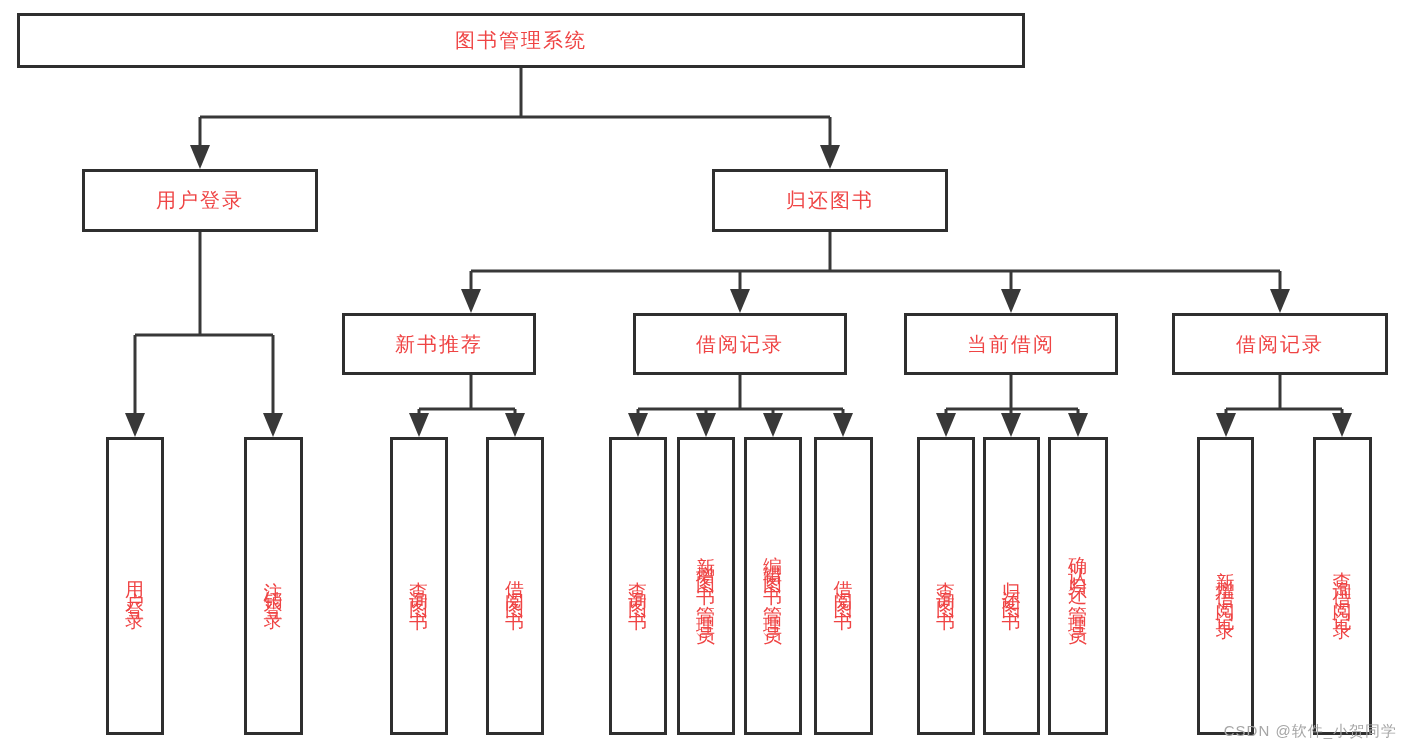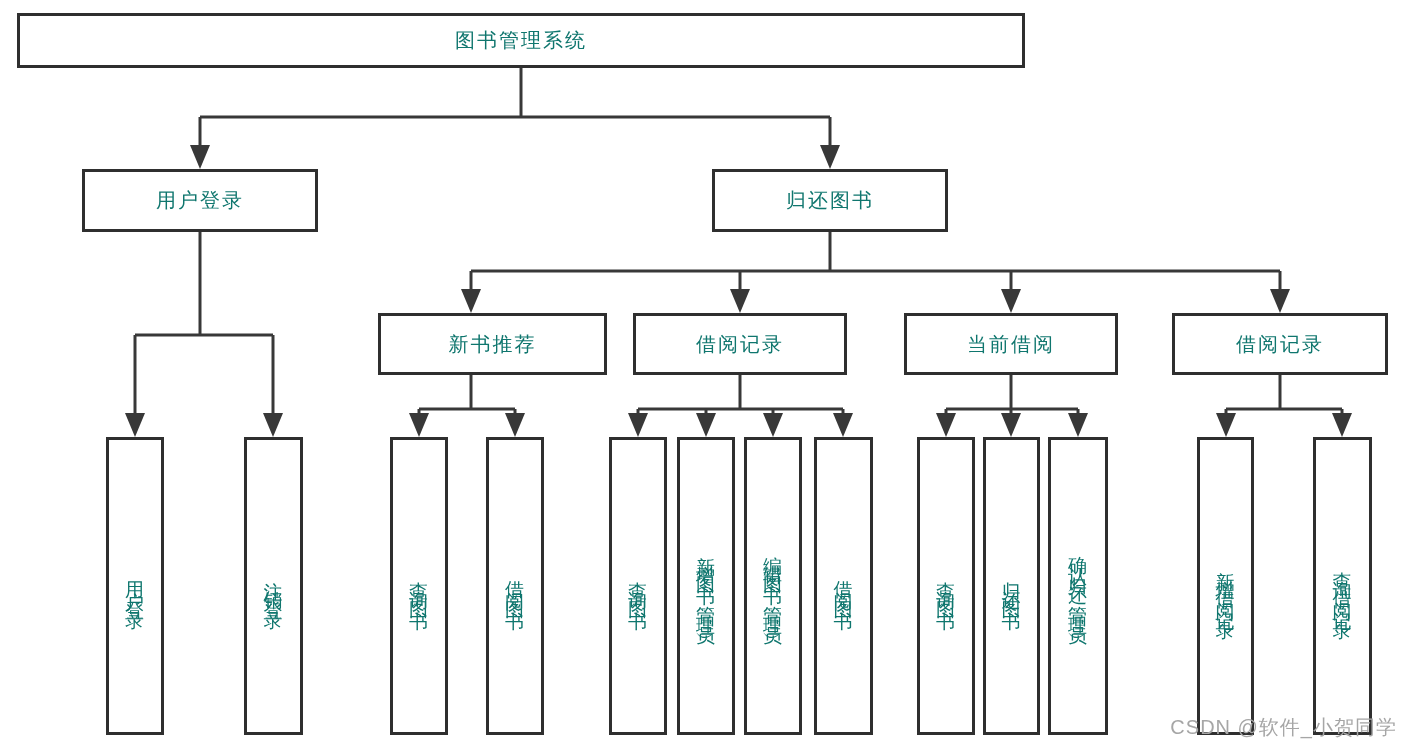--- a/index.html
+++ b/index.html
@@ -17,42 +17,42 @@
     z-index: 1;
   }
   .box {
     position: absolute;
     box-sizing: border-box;
     background: #ffffff;
     border: 3px solid #2f2f2f;
     display: flex;
     align-items: center;
     justify-content: center;
-    color: #0f766e;
+    color: #ef4444;
     z-index: 2;
   }
   .box.h span {
     font-size: 20px;
     letter-spacing: 2px;
     white-space: nowrap;
   }
   .box.v span {
     writing-mode: vertical-rl;
     text-orientation: mixed;
     font-size: 19px;
     letter-spacing: 10px;
     line-height: 1;
   }
   #watermark {
     position: absolute;
     right: 8px;
     bottom: 6px;
     z-index: 3;
     color: #a6a6a6;
-    font-size: 20px;
+    font-size: 15px;
     letter-spacing: 1px;
     white-space: nowrap;
   }
 </style>
 </head>
 <body>
 
 <div id="stage">
 
   <svg id="connectors" width="1405" height="747" viewBox="0 0 1405 747">
@@ -125,21 +125,21 @@
     <span>图书管理系统</span>
   </div>
 
   <div class="box h" style="left:82px; top:169px; width:236px; height:63px">
     <span>用户登录</span>
   </div>
   <div class="box h" style="left:712px; top:169px; width:236px; height:63px">
     <span>归还图书</span>
   </div>
 
-  <div class="box h" style="left:378px; top:313px; width:229px; height:62px">
+  <div class="box h" style="left:342px; top:313px; width:194px; height:62px">
     <span>新书推荐</span>
   </div>
   <div class="box h" style="left:633px; top:313px; width:214px; height:62px">
     <span>借阅记录</span>
   </div>
   <div class="box h" style="left:1172px; top:313px; width:216px; height:62px">
     <span>借阅记录</span>
   </div>
   <div class="box h" style="left:904px; top:313px; width:214px; height:62px">
     <span>当前借阅</span>

